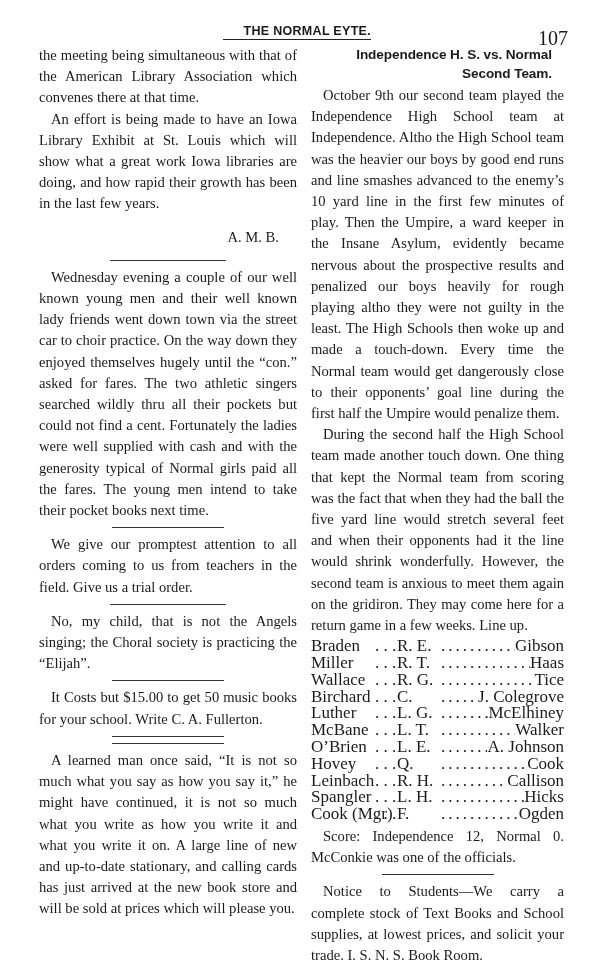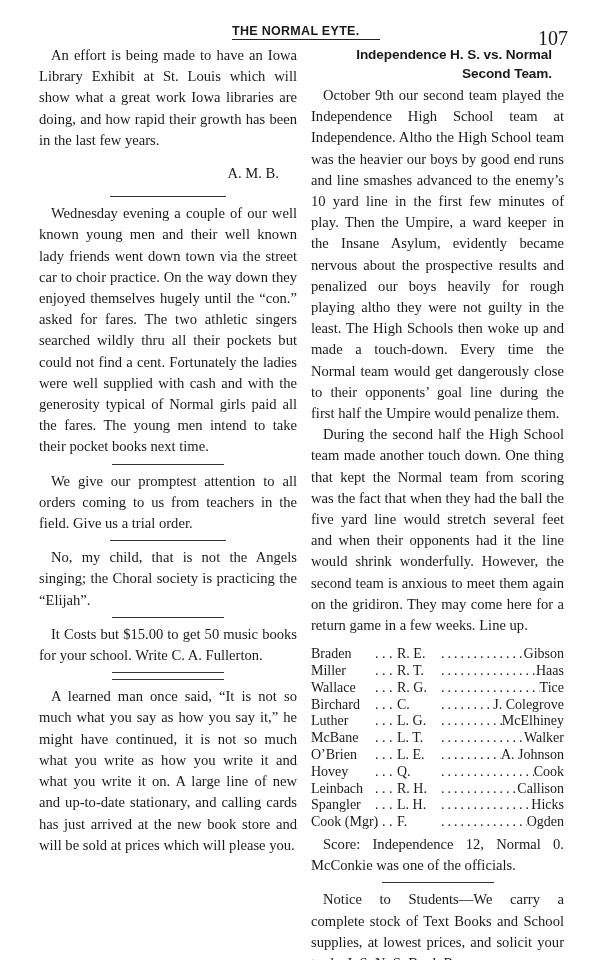--- a/index.html
+++ b/index.html
@@ -1,21 +1,21 @@
 <!DOCTYPE html>
 <html><head>
 <meta charset="utf-8">
 <style>
   html, body { margin:0; padding:0; }
   body {
     width:608px; height:960px; background:#ffffff; position:relative; overflow:hidden;
     font-family:"Liberation Serif","DejaVu Serif",serif; color:#1a1a1a;
   }
   .header-title {
-    position:absolute; left:232px; top:24px; width:148px; text-align:left;
+    position:absolute; left:223px; top:24px; width:148px; text-align:right;
     font-family:"Liberation Sans","DejaVu Sans",sans-serif; font-weight:bold; font-size:12.5px;
     letter-spacing:0.3px; border-bottom:1.5px solid #222; padding-bottom:1px; line-height:14px;
   }
   .page-num {
     position:absolute; left:538px; top:29px; font-size:20px; line-height:18px;
   }
   .col { position:absolute; top:45px; font-size:14.6px; line-height:21.2px; }
   .col.left { left:39px; width:258px; }
   .col.right { left:311px; width:253px; }
   p { margin:0; text-align:justify; text-indent:12px; }
@@ -23,36 +23,37 @@
   .sig { text-align:right; margin:12px; padding-right:6px; }
   .sig.sc { font-variant:small-caps; letter-spacing:0.3px; }
   .rule { width:116px; height:0; border-top:1.6px solid #333; margin:6px auto 6px auto; }
   .rule.thin { border-top-width:1.2px; width:112px; }
   .rhead {
     font-family:"Liberation Sans","DejaVu Sans",sans-serif; font-weight:bold; font-size:13.6px;
     line-height:19px; text-align:right; letter-spacing:-0.1px; margin:0 12px 2px 0;
   }
   .lineup-head { display:flex; justify-content:space-between; margin-top:0; }
   .lineup-head span:last-child { padding-top:3px; }
-  .lineup { font-size:14px; line-height:16.8px; margin-top:10px; }
+  .lineup { font-size:17px; line-height:16.8px; margin-top:2px; }
   .lu-row { display:flex; white-space:nowrap; }
   .lu-row .hs { width:64px; }
   .lu-row .dots1 { width:22px; overflow:hidden; }
   .lu-row .pos { width:44px; }
   .lu-row .dots2 { flex:1; overflow:hidden; letter-spacing:3px; }
   .lu-row .nm { text-align:right; }
   .score { margin-top:3px; }
 </style>
 </head>
 <body>
 
 <div class="header-title">THE NORMAL EYTE.</div>
 <div class="page-num">107</div>
 
 <div class="col left">
+  <p class="noindent">the meeting being simultaneous with that of the American Library Association which convenes there at that time.</p>
   <p>An effort is being made to have an Iowa Library Exhibit at St. Louis which will show what a great work Iowa libraries are doing, and how rapid their growth has been in the last few years.</p>
   <div class="sig">A. M. B.</div>
   <div class="rule"></div>
 
   <p>Wednesday evening a couple of our well known young men and their well known lady friends went down town via the street car to choir practice. On the way down they enjoyed themselves hugely until the “con.” asked for fares. The two athletic singers searched wildly thru all their pockets but could not find a cent. Fortunately the ladies were well supplied with cash and with the generosity typical of Normal girls paid all the fares. The young men intend to take their pocket books next time.</p>
   <div class="rule thin"></div>
 
   <p>We give our promptest attention to all orders coming to us from teachers in the field. Give us a trial order.</p>
   <div class="rule"></div>
 

